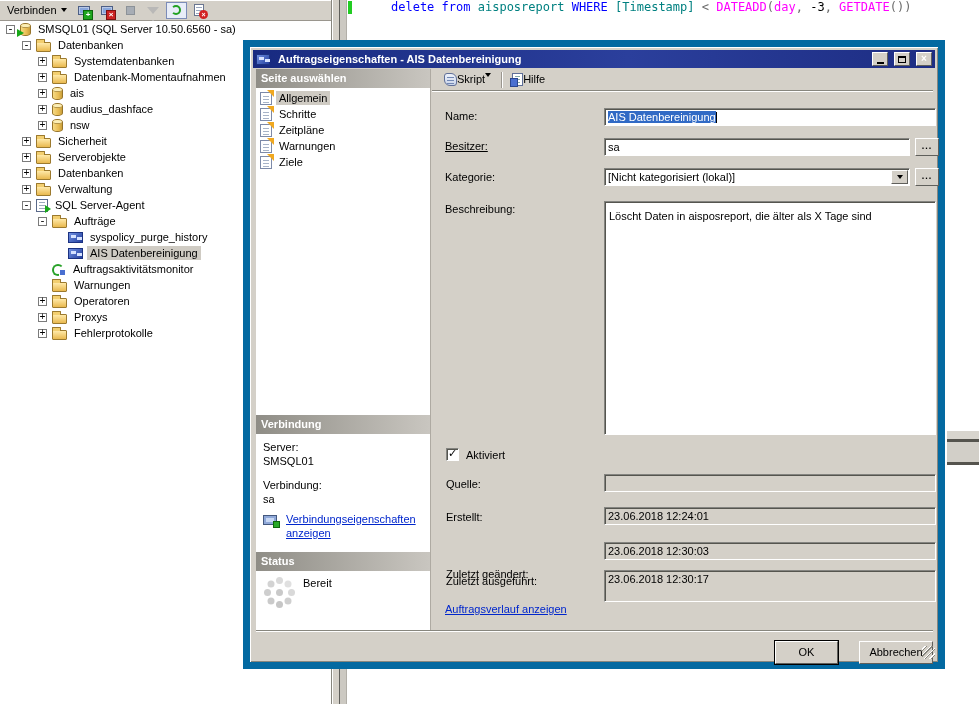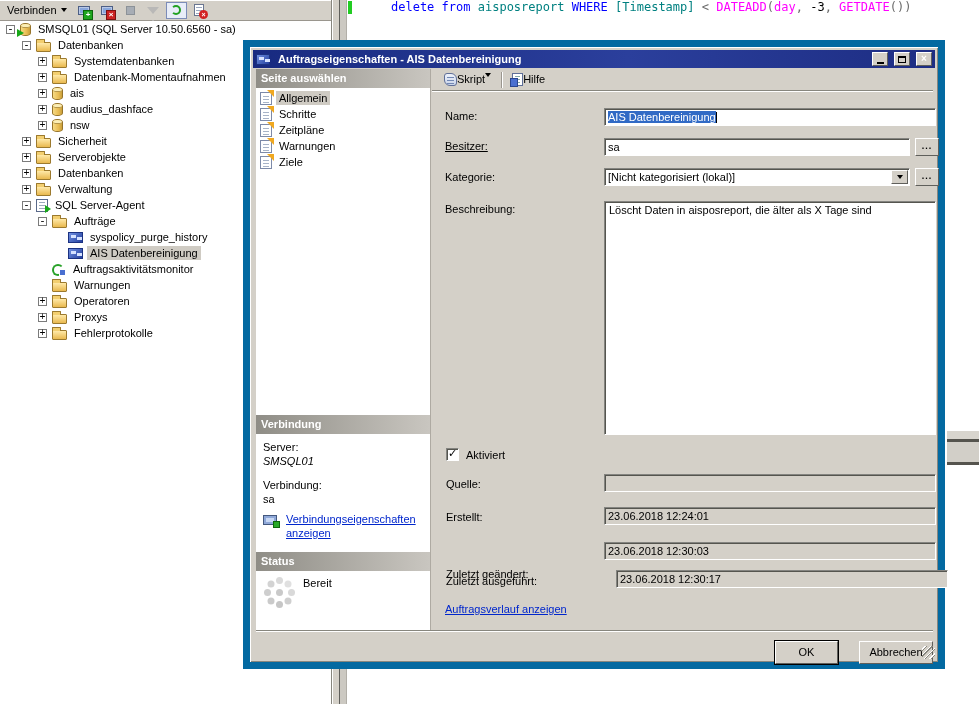--- a/index.html
+++ b/index.html
@@ -129,21 +129,21 @@
   .sunken { border:1px solid; border-color:#848480 #ffffff #ffffff #848480; box-shadow: inset 1px 1px 0 #55554f; }
   .tfield { position:absolute; background:#fff; padding:2px 3px; overflow:hidden; white-space:nowrap; }
   .rofield { position:absolute; background:#d4d0c8; padding:2px 3px; overflow:hidden; white-space:nowrap; }
   .sel { background:#316ac5; color:#fff; }
   .caret { display:inline-block; width:1px; height:11px; background:#000; vertical-align:-2px; }
   .combo { position:absolute; background:#fff; padding:2px 3px; }
   .combo-btn { position:absolute; right:1px; top:1px; bottom:1px; width:17px; background:#d4d0c8;
     border:1px solid; border-color:#fff #5f5f5b #5f5f5b #fff; display:flex; align-items:center; justify-content:center; }
   .mini-btn { position:absolute; width:24px; height:18px; background:#d4d0c8; border:1px solid; border-color:#fff #5f5f5b #5f5f5b #fff;
     text-align:center; font:bold 9px/14px "Liberation Sans", sans-serif; letter-spacing:1px; }
-  .tarea { position:absolute; background:#fff; padding:2px 4px; line-height:13px; }
+  .tarea { position:absolute; background:#fff; padding:8px 4px; line-height:13px; }
   .cb { position:absolute; width:13px; height:13px; background:#fff; border:1px solid; border-color:#848480 #fff #fff #848480;
     box-shadow: inset 1px 1px 0 #55554f; }
   .cb.checked::after { content:"\2713"; position:absolute; left:1px; top:-2px; font:bold 11px/13px "DejaVu Sans", sans-serif; color:#000; }
   .flink { position:absolute; color:#0026cc; text-decoration:underline; white-space:nowrap; }
   .groove { position:absolute; left:6px; right:5px; height:2px; border-top:1px solid #87867e; border-bottom:1px solid #ffffff; }
   .btn { position:absolute; height:23px; background:#d4d0c8; border:1px solid; border-color:#fff #5f5f5b #5f5f5b #fff;
     text-align:center; line-height:21px; }
   .btn.default { box-shadow:0 0 0 1px #000; }
   .grip { position:absolute; right:3px; bottom:3px; width:13px; height:13px;
     background:repeating-linear-gradient(135deg, transparent 0 2px, #fff 2px 3px, #87867e 3px 4px); }
@@ -334,21 +334,21 @@
             <span class="tlabel">Warnungen</span>
           </div>
           <div class="prow">
             <span class="i-page"></span>
             <span class="tlabel">Ziele</span>
           </div>
         </div>
 
       <div class="secthead lp-sect" style="top:346px;">Verbindung</div>
       <div class="lp-text" style="top:372px;">Server:</div>
-      <div class="lp-text" style="top:386px;font-style:italic;">SMSQL01</div>
+      <div class="lp-text" style="top:386px;">SMSQL01</div>
       <div class="lp-text" style="top:410px;">Verbindung:</div>
       <div class="lp-text" style="top:424px;">sa</div>
       <span class="i-conn" style="top:446px;"></span>
       <a class="lp-link" style="top:443px;">Verbindungseigenschaften anzeigen</a>
 
       <div class="secthead lp-sect" style="top:483px;">Status</div>
       <span class="spinner"></span>
       <div class="lp-text" style="left:47px; top:508px;">Bereit</div>
     </div>
 
@@ -390,21 +390,21 @@
     <div class="flabel" style="left:196px; top:431px;">Quelle:</div>
     <div class="rofield sunken" style="left:354px; top:427px; width:332px; height:18px;"></div>
 
     <div class="flabel" style="left:196px; top:464px;">Erstellt:</div>
     <div class="rofield sunken" style="left:354px; top:460px; width:332px; height:18px;">23.06.2018 12:24:01</div>
 
     <div class="flabel" style="left:196px; top:498px;margin-top:23px;">Zuletzt geändert:</div>
     <div class="rofield sunken" style="left:354px; top:495px; width:332px; height:18px;">23.06.2018 12:30:03</div>
 
     <div class="flabel" style="left:196px; top:528px;">Zuletzt ausgeführt:</div>
-    <div class="rofield sunken" style="left:366px; top:523px; width:332px; height:18px;">23.06.2018 12:30:17</div>
+    <div class="rofield sunken" style="left:354px; top:523px; width:332px; height:32px;">23.06.2018 12:30:17</div>
 
     <a class="flink" style="left:195px; top:556px;">Auftragsverlauf anzeigen</a>
 
     <div class="groove" style="top:583px;"></div>
     <div class="btn default" style="left:525px; top:594px; width:63px;">OK</div>
     <div class="btn" style="left:609px; top:594px; width:74px;">Abbrechen</div>
     <div class="grip"></div>
   </div>
 
 </div>

